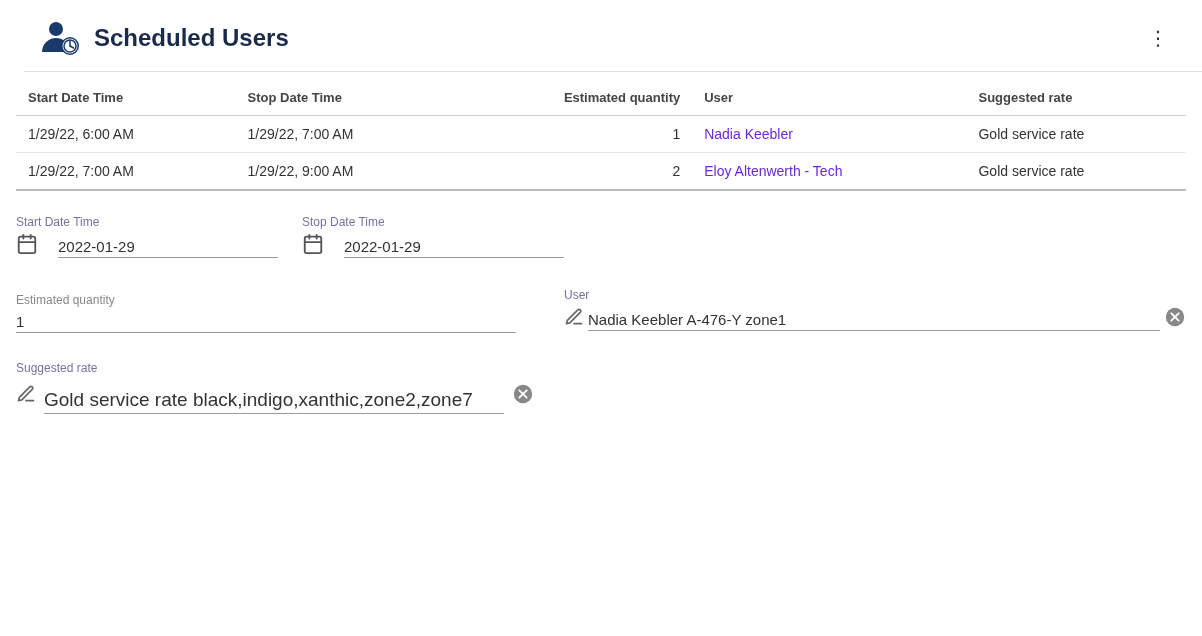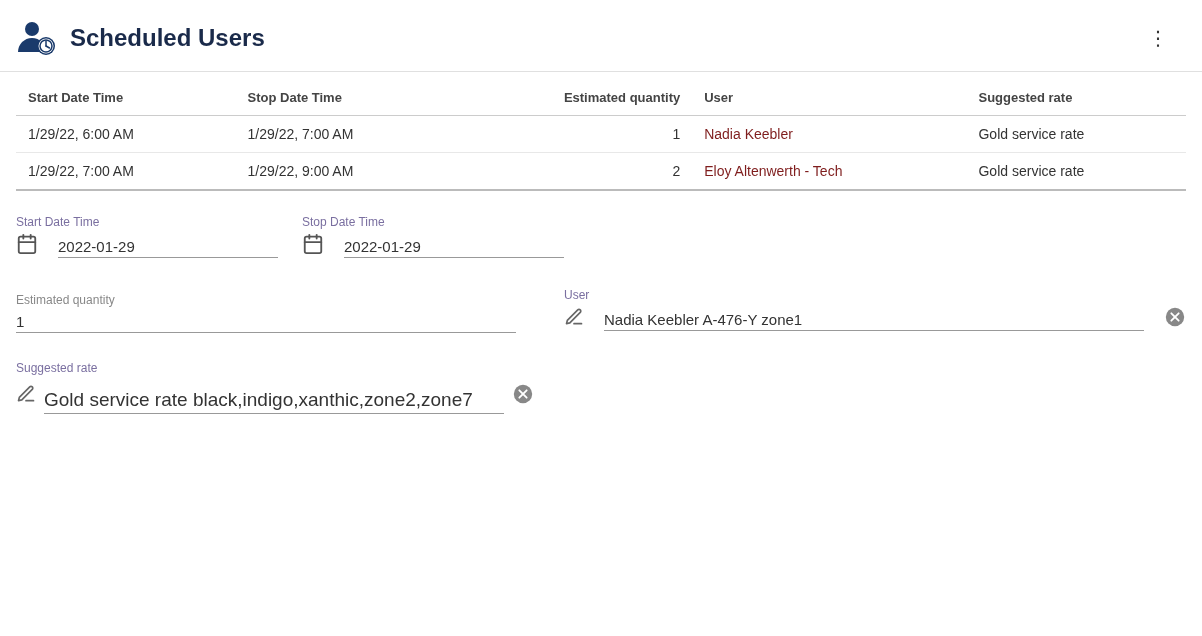--- a/index.html
+++ b/index.html
@@ -9,20 +9,21 @@
       color: #333;
       font-size: 14px;
     }
 
     
     .page-header {
       display: flex;
       align-items: center;
       padding: 16px 24px 12px 16px;
       border-bottom: 1px solid #e0e0e0;
+      margin-left: 24px;
     }
     .header-icon-wrap {
       position: relative;
       margin-right: 14px;
     }
     .user-icon-svg {
       width: 40px;
       height: 40px;
     }
     .page-title {
@@ -65,21 +66,21 @@
       color: #333;
     }
     td.right { text-align: right; }
     tbody tr {
       border-bottom: 1px solid #e8e8e8;
     }
     tbody tr:last-child {
       border-bottom: 2px solid #bbb;
     }
     .user-link {
-      color: #7f1d1d;
+      color: #6d28d9;
       text-decoration: none;
       text-align: center;
     }
 
     
     .form-section {
       padding: 24px 16px 16px 16px;
     }
     .form-row {
       display: flex;
@@ -151,21 +152,21 @@
 
     
     .user-field-wrap {
       display: flex;
       flex-direction: column;
       flex: 1;
     }
     .user-field-input-row {
       display: flex;
       align-items: center;
-      gap: 20px;
+      gap: 4px;
       justify-content: space-between;
     }
     .user-input {
       border: none;
       border-bottom: 1px solid #999;
       outline: none;
       font-size: 15px;
       color: #333;
       background: transparent;
       padding: 2px 0;

